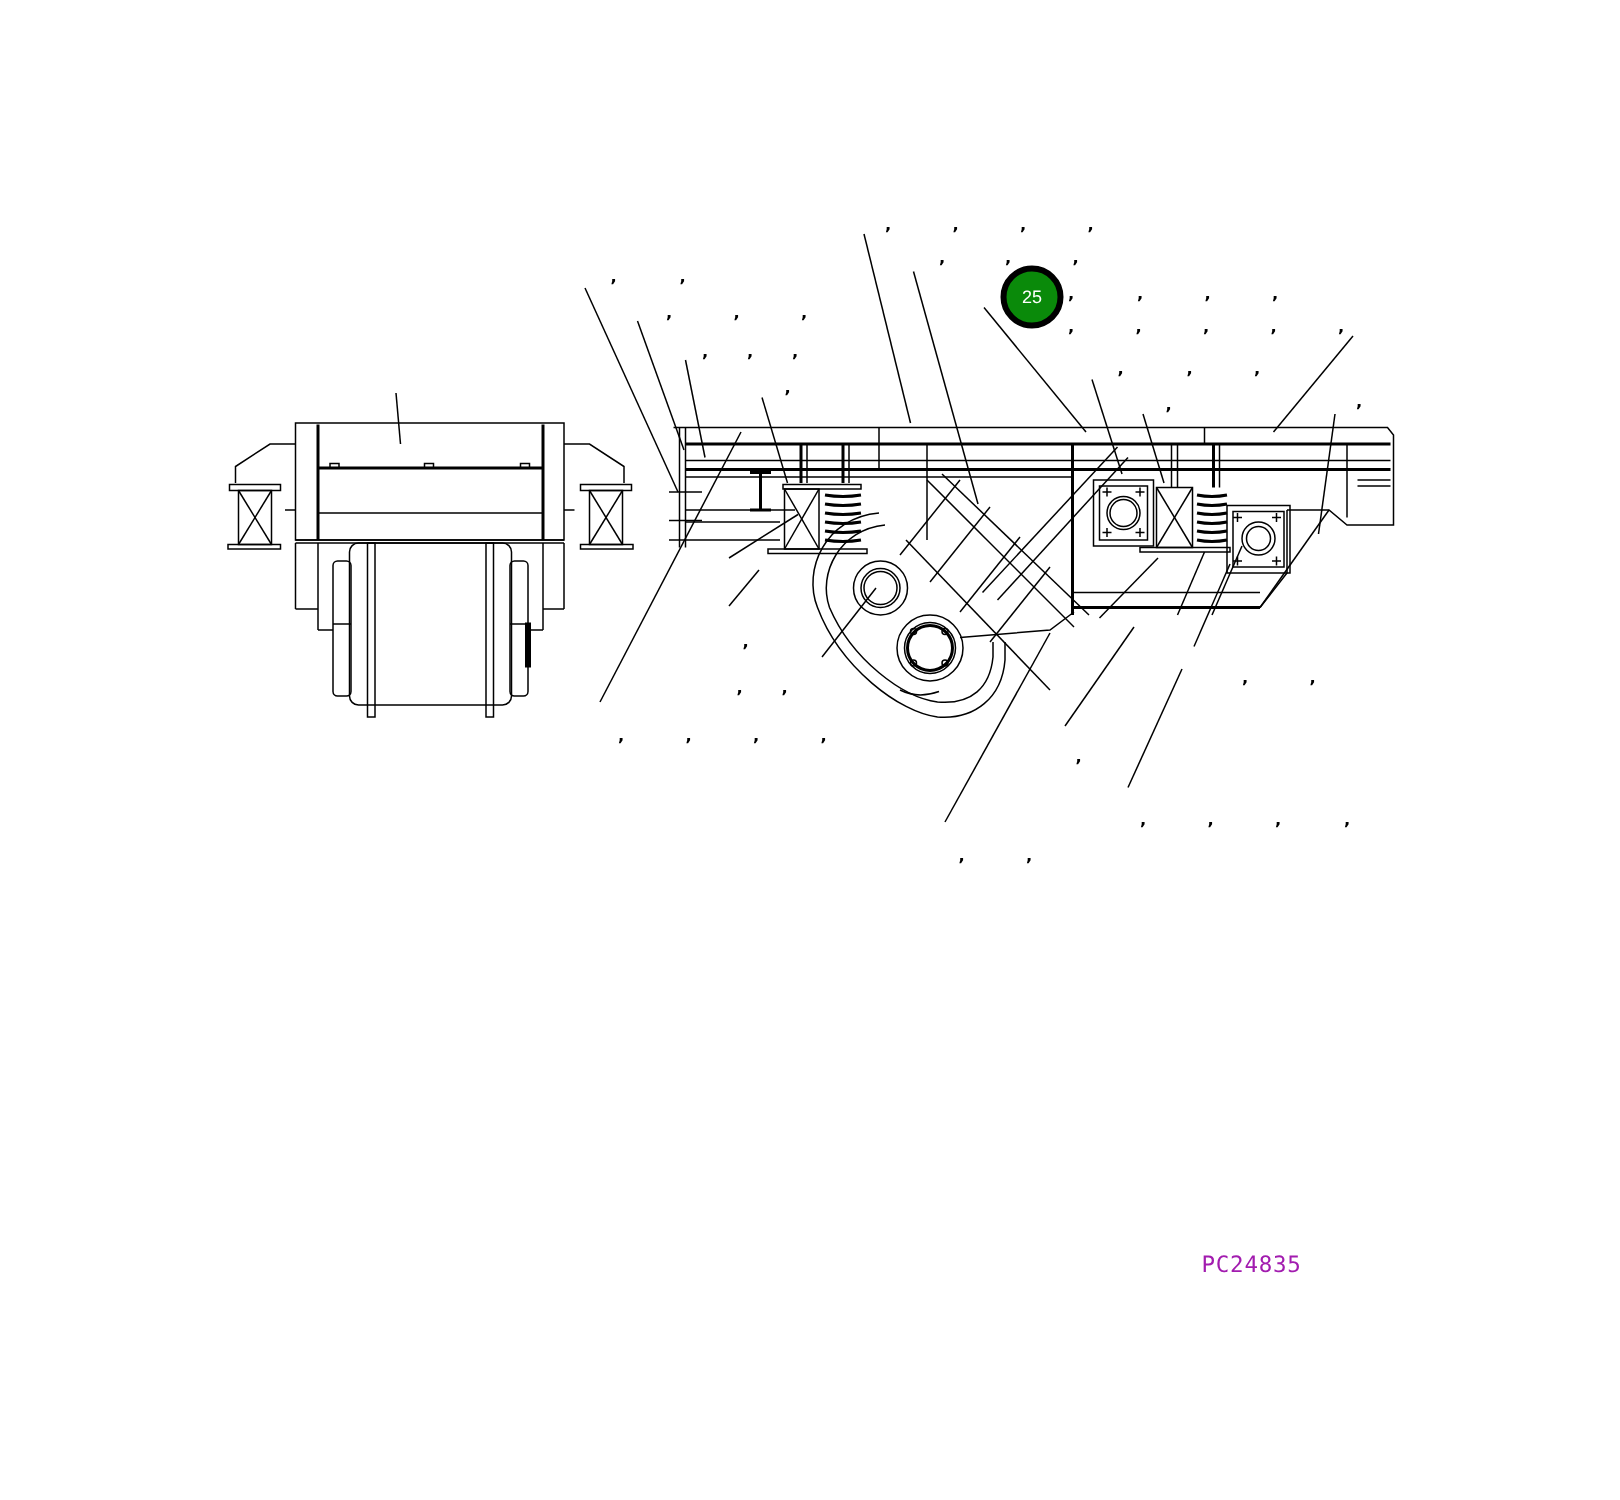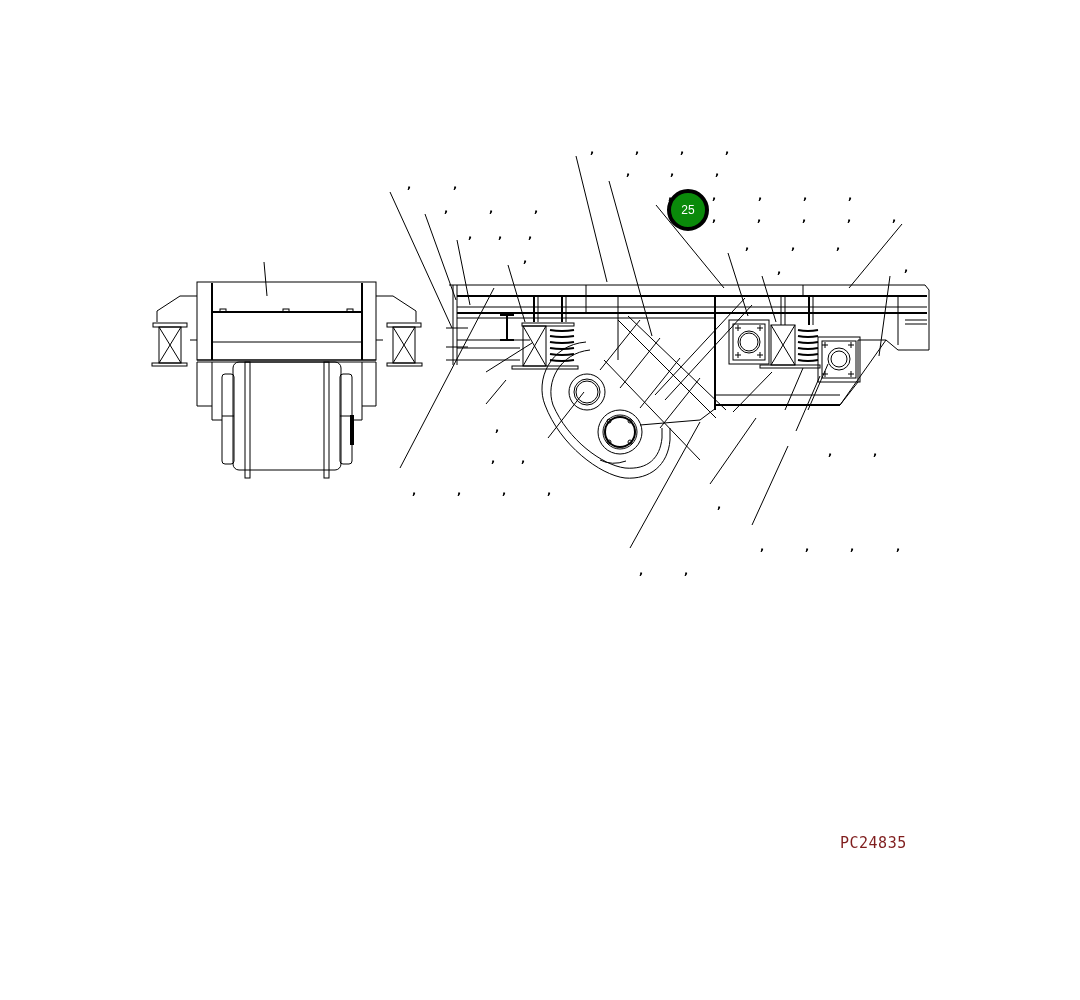--- a/index.html
+++ b/index.html
@@ -1,22 +1,22 @@
 <!DOCTYPE html>
 <html><head>
 <meta charset="utf-8">
 <style>
   html, body { margin:0; padding:0; background:#ffffff; }
   body { width:1080px; height:1000px; position:relative; overflow:hidden; font-family:"DejaVu Sans", sans-serif; }
   #canvas { position:absolute; left:0; top:0; }
   .ln { stroke:#000; stroke-width:1; fill:none; }
   .lnb { stroke:#000; stroke-width:2; fill:none; }
   .comma { position:absolute; font-family:"DejaVu Sans", sans-serif; font-size:11px; font-weight:bold; color:#000; line-height:1; }
-  .badge { position:absolute; left:667px; top:189px; width:34px; height:34px; border-radius:50%; background:#0a8a0a; border:4px solid #000; box-sizing:content-box; display:flex; align-items:center; justify-content:center; color:#fff; font-family:"Liberation Sans", sans-serif; font-size:12px; cursor:pointer; }
-  .drawing-id { position:absolute; left:840px; top:834px; font-family:"DejaVu Sans Mono", monospace; font-size:15px; color:#7f1d1d; letter-spacing:0.5px; }
+  .badge { position:absolute; left:667px; top:177px; width:34px; height:34px; border-radius:50%; background:#0a8a0a; border:4px solid #000; box-sizing:content-box; display:flex; align-items:center; justify-content:center; color:#fff; font-family:"Liberation Sans", sans-serif; font-size:12px; cursor:pointer; }
+  .drawing-id { position:absolute; left:801px; top:834px; font-family:"DejaVu Sans Mono", monospace; font-size:15px; color:#a21caf; letter-spacing:0.5px; }
 </style>
 </head>
 <body>
 
 <svg id="canvas" width="1080" height="1000" viewBox="0 0 1080 1000" xmlns="http://www.w3.org/2000/svg">
 
   <g>
 
     <rect class="ln" x="197" y="282" width="179" height="78"></rect>
     <line class="lnb" x1="212" y1="312" x2="362" y2="312"></line>

